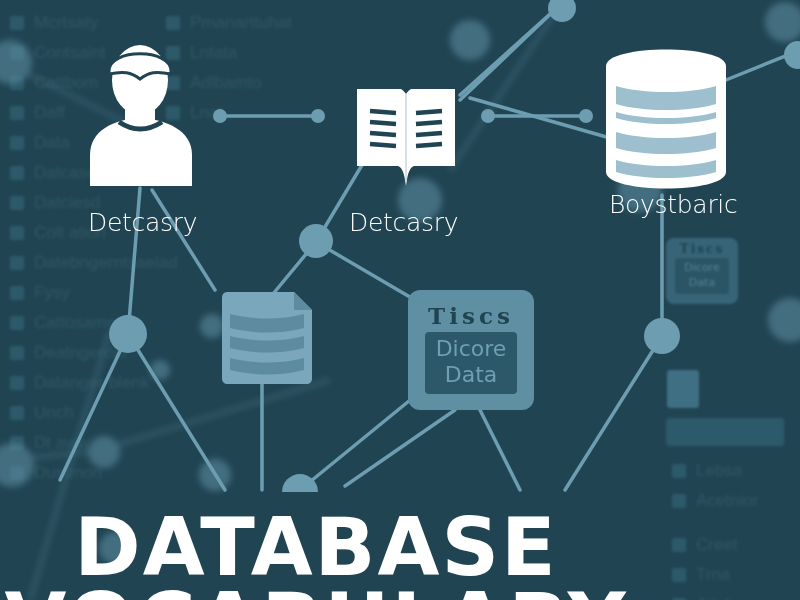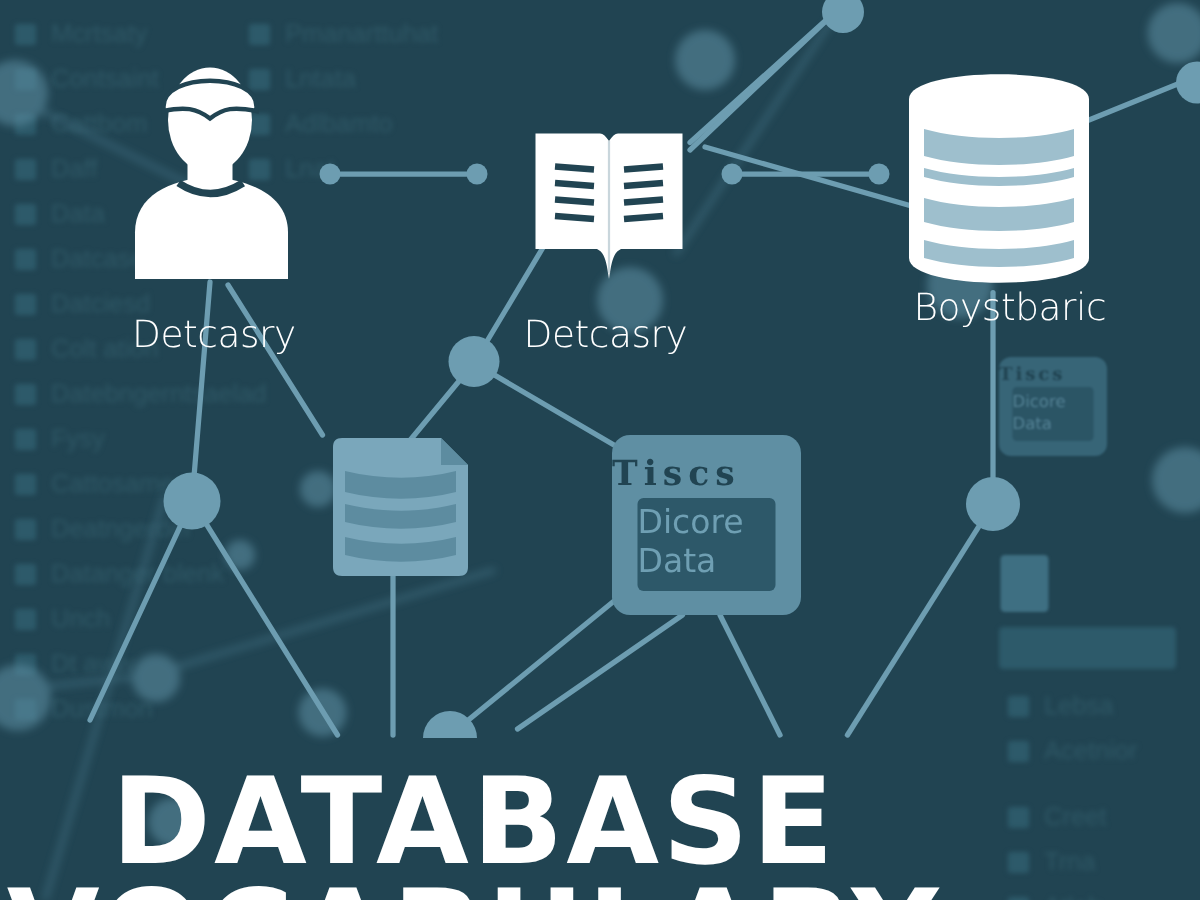--- a/index.html
+++ b/index.html
@@ -16,21 +16,21 @@
   .label {
     position: absolute; color: #ffffff; font-size: 25px; letter-spacing: -0.3px;
     font-family: "DejaVu Sans", sans-serif; font-weight: 300;
   }
   .title {
     position: absolute; left: 0; width: 632px; text-align: center; color: #ffffff;
     font-family: "DejaVu Sans", sans-serif; font-weight: bold; letter-spacing: 2px;
   }
   .title.l1 { top: 503px; font-size: 80px; line-height: 90px; }
   .title.l2 { top: 578px; font-size: 80px; line-height: 90px; }
-  .card-text { position: absolute; font-family: "DejaVu Sans", sans-serif; text-align: left; }
+  .card-text { position: absolute; font-family: "DejaVu Sans", sans-serif; text-align: center; }
 </style>
 </head>
 <body>
 
 <div class="bg-layer">
   <div class="ghost-list" style="left:10px; top:8px;">
     <div class="ghost-item">
         <span class="ghost-sq"></span>
         <span>Mcrtsaty</span>
       </div>

